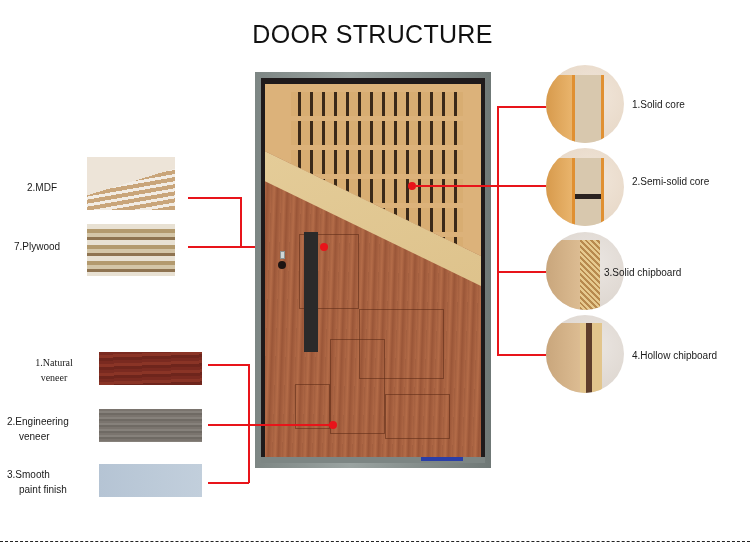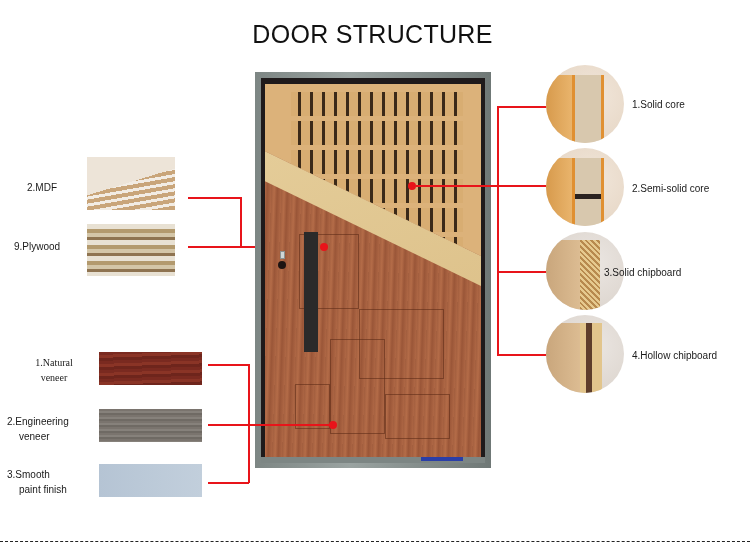--- a/index.html
+++ b/index.html
@@ -55,21 +55,21 @@
 <body>
 
 <div class="title">DOOR STRUCTURE</div>
 
 <div class="label" style="left:27px; top:180px;">2.MDF</div>
 <div class="swatch" style="left:87px; top:157px; width:88px; height:53px;
      background:
        linear-gradient(163deg, #ede4d8 0 48%, transparent 48%),
        repeating-linear-gradient(170deg, #c9a57a 0 4px, #f2ece4 4px 7px);"></div>
 
-<div class="label" style="left:14px; top:239px;">9.Plywood</div>
+<div class="label" style="left:14px; top:239px;">7.Plywood</div>
 <div class="swatch" style="left:87px; top:224px; width:88px; height:52px;
      background: repeating-linear-gradient(180deg, #e8e1d3 0 5px, #b39a6e 5px 9px, #d4c6a8 9px 13px, #8f7451 13px 16px);"></div>
 
 <div class="rline" style="left:188px; top:197px; width:53px; height:1.5px;"></div>
 <div class="rline" style="left:240px; top:197px; width:1.5px; height:50px;"></div>
 <div class="rline" style="left:188px; top:246px; width:138px; height:1.5px;"></div>
 <div class="dot" style="left:320px; top:243px; z-index:5;"></div>
 
 <div class="label center" style="left:18px; top:355px; width:72px;font-family:Liberation Serif, serif;">
   <span>1.Natural</span><br>
@@ -130,21 +130,21 @@
   <div class="edge" style="left:0; width:26px; height:78px; top:10px; background: linear-gradient(90deg,#d79a4c,#e9b46c);"></div>
   <div class="edge" style="left:26px; width:32px; height:78px; top:10px; background: #d8c8ae; border-left:3px solid #e09032; border-right:3px solid #e09032;"></div>
 </div>
 <div class="label" style="left:632px; top:97px;">1.Solid core</div>
 
 <div class="circle" style="left:546px; top:148px;">
   <div class="face" style="background: radial-gradient(circle at 60% 40%, #f1e6da, #e3d2bf);"></div>
   <div class="edge" style="left:0; width:26px; height:78px; top:10px; background: linear-gradient(90deg,#d79a4c,#e9b46c);"></div>
   <div class="edge" style="left:26px; width:32px; height:78px; top:10px; background: linear-gradient(180deg,#d8c8ae 0 46%, #2a2220 46% 52%, #d8c8ae 52%); border-left:3px solid #e09032; border-right:3px solid #e09032;"></div>
 </div>
-<div class="label" style="left:632px; top:181px;">2.Semi-solid core</div>
+<div class="label" style="left:632px; top:174px;">2.Semi-solid core</div>
 
 <div class="circle" style="left:546px; top:232px;">
   <div class="face" style="background: radial-gradient(circle at 60% 40%, #ebe6e2, #d8d0c8);"></div>
   <div class="edge" style="left:0; width:34px; height:78px; top:8px; background: linear-gradient(90deg,#c9a67c,#dcbc92);"></div>
   <div class="edge" style="left:34px; width:20px; height:78px; top:8px; background: repeating-linear-gradient(45deg,#e6c98e 0 2px,#b88a4e 2px 4px);"></div>
 </div>
 <div class="label" style="left:604px; top:265px;">3.Solid chipboard</div>
 
 <div class="circle" style="left:546px; top:315px;">
   <div class="face" style="background: radial-gradient(circle at 60% 40%, #ebe6e2, #d8d0c8);"></div>

